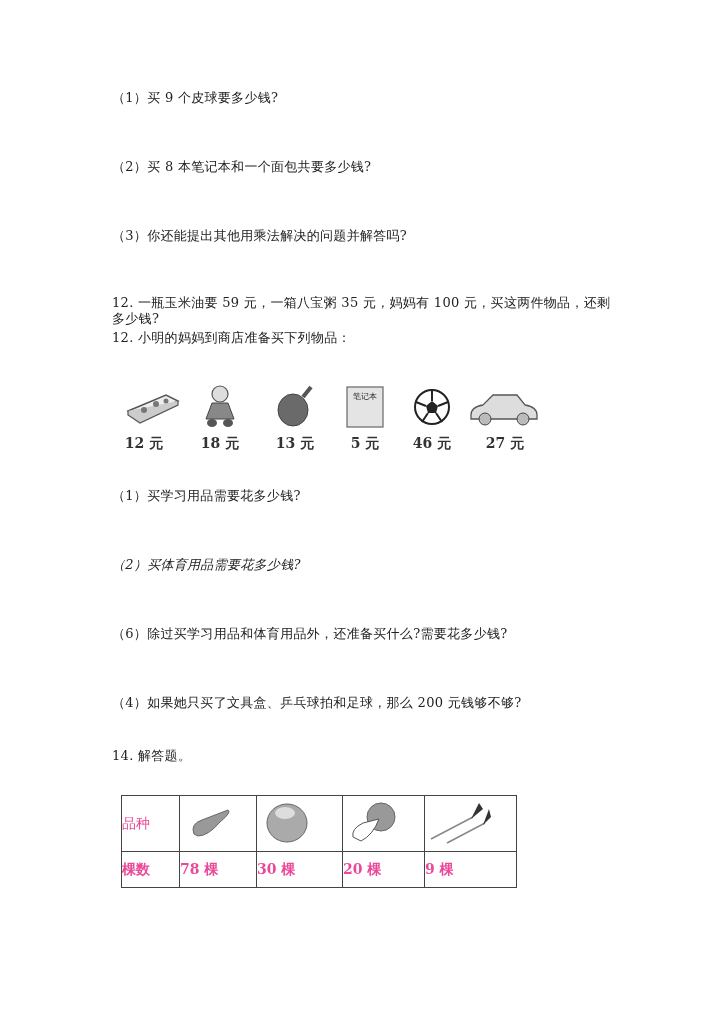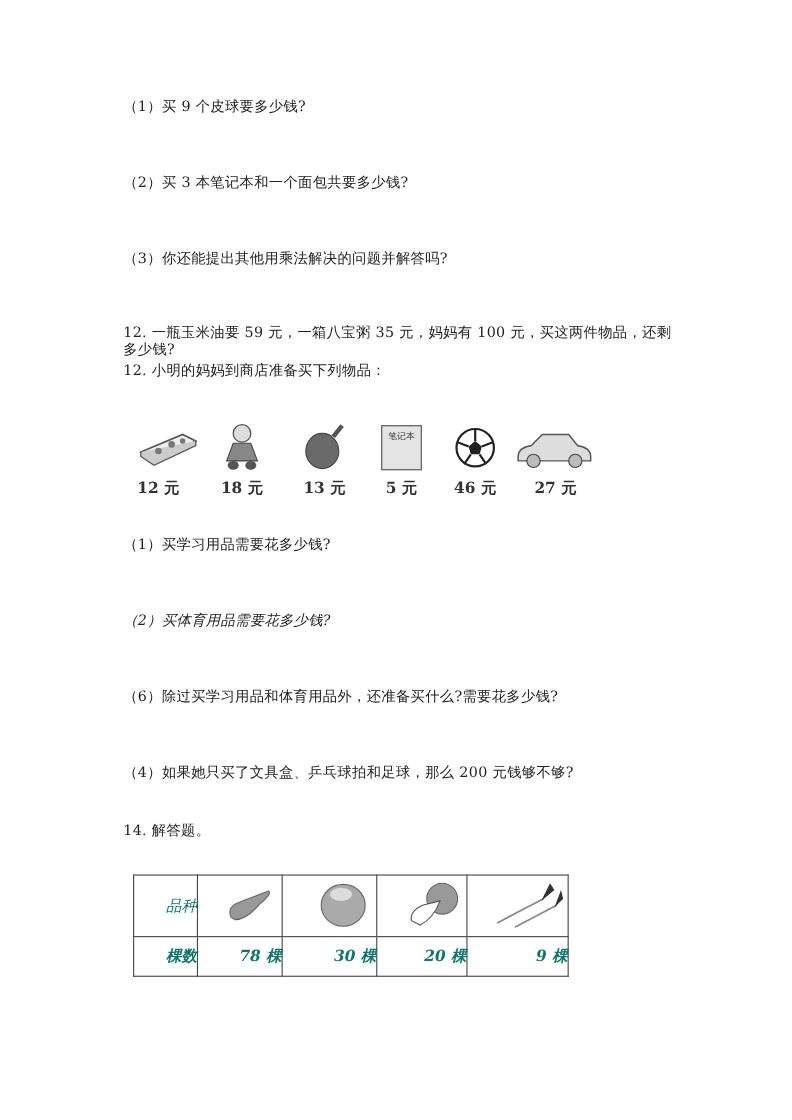--- a/index.html
+++ b/index.html
@@ -5,30 +5,30 @@
   html, body { margin:0; padding:0; background:#ffffff; }
   body { width:720px; height:1018px; position:relative; overflow:hidden;
          font-family:"DejaVu Serif","Liberation Serif",serif; color:#222; }
   .line { position:absolute; left:112px; font-size:13px; line-height:16px; white-space:nowrap; letter-spacing:0.3px; }
   .wrap { white-space:normal; width:500px; }
   .items { position:absolute; left:122px; top:383px; width:420px; height:72px; }
   .item { position:absolute; top:0; width:60px; text-align:center; }
   .item svg { display:block; margin:0 auto; }
   .price { position:absolute; top:52px; width:60px; text-align:center; font-size:14px; font-weight:bold; color:#333; font-family:"DejaVu Serif",serif; }
   table.veg { position:absolute; left:121px; top:795px; border-collapse:collapse; }
-  table.veg td { border:1.5px solid #444; text-align:right; font-size:14px; padding:0; color:#0f766e;font-style:italic; }
+  table.veg td { border:1.5px solid #444; text-align:left; font-size:14px; padding:0; color:#ec4899; }
   table.veg tr.r1 td { height:55px; }
   table.veg tr.r2 td { height:35px; font-weight:bold; }
   table.veg td.head { font-weight:normal; }
 </style>
 </head>
 <body>
 
 <div class="line" style="top:90px;">（1）买 9 个皮球要多少钱?</div>
-<div class="line" style="top:159px;">（2）买 3 本笔记本和一个面包共要多少钱?</div>
+<div class="line" style="top:159px;">（2）买 8 本笔记本和一个面包共要多少钱?</div>
 <div class="line" style="top:228px;">（3）你还能提出其他用乘法解决的问题并解答吗?</div>
 
 <div class="line wrap" style="top:295px;">12. 一瓶玉米油要 59 元，一箱八宝粥 35 元，妈妈有 100 元，买这两件物品，还剩多少钱?</div>
 <div class="line" style="top:330px;">12. 小明的妈妈到商店准备买下列物品：</div>
 
 <div class="items">
   <div class="item" style="left:0;">
     <svg width="60" height="45" viewBox="0 0 60 45">
       <path d="M6 28 L44 12 L56 18 L18 36 Z" fill="#eee" stroke="#555" stroke-width="1.5"></path>
       <path d="M6 28 L6 32 L18 40 L56 22 L56 18" fill="#ccc" stroke="#555" stroke-width="1.2"></path>

